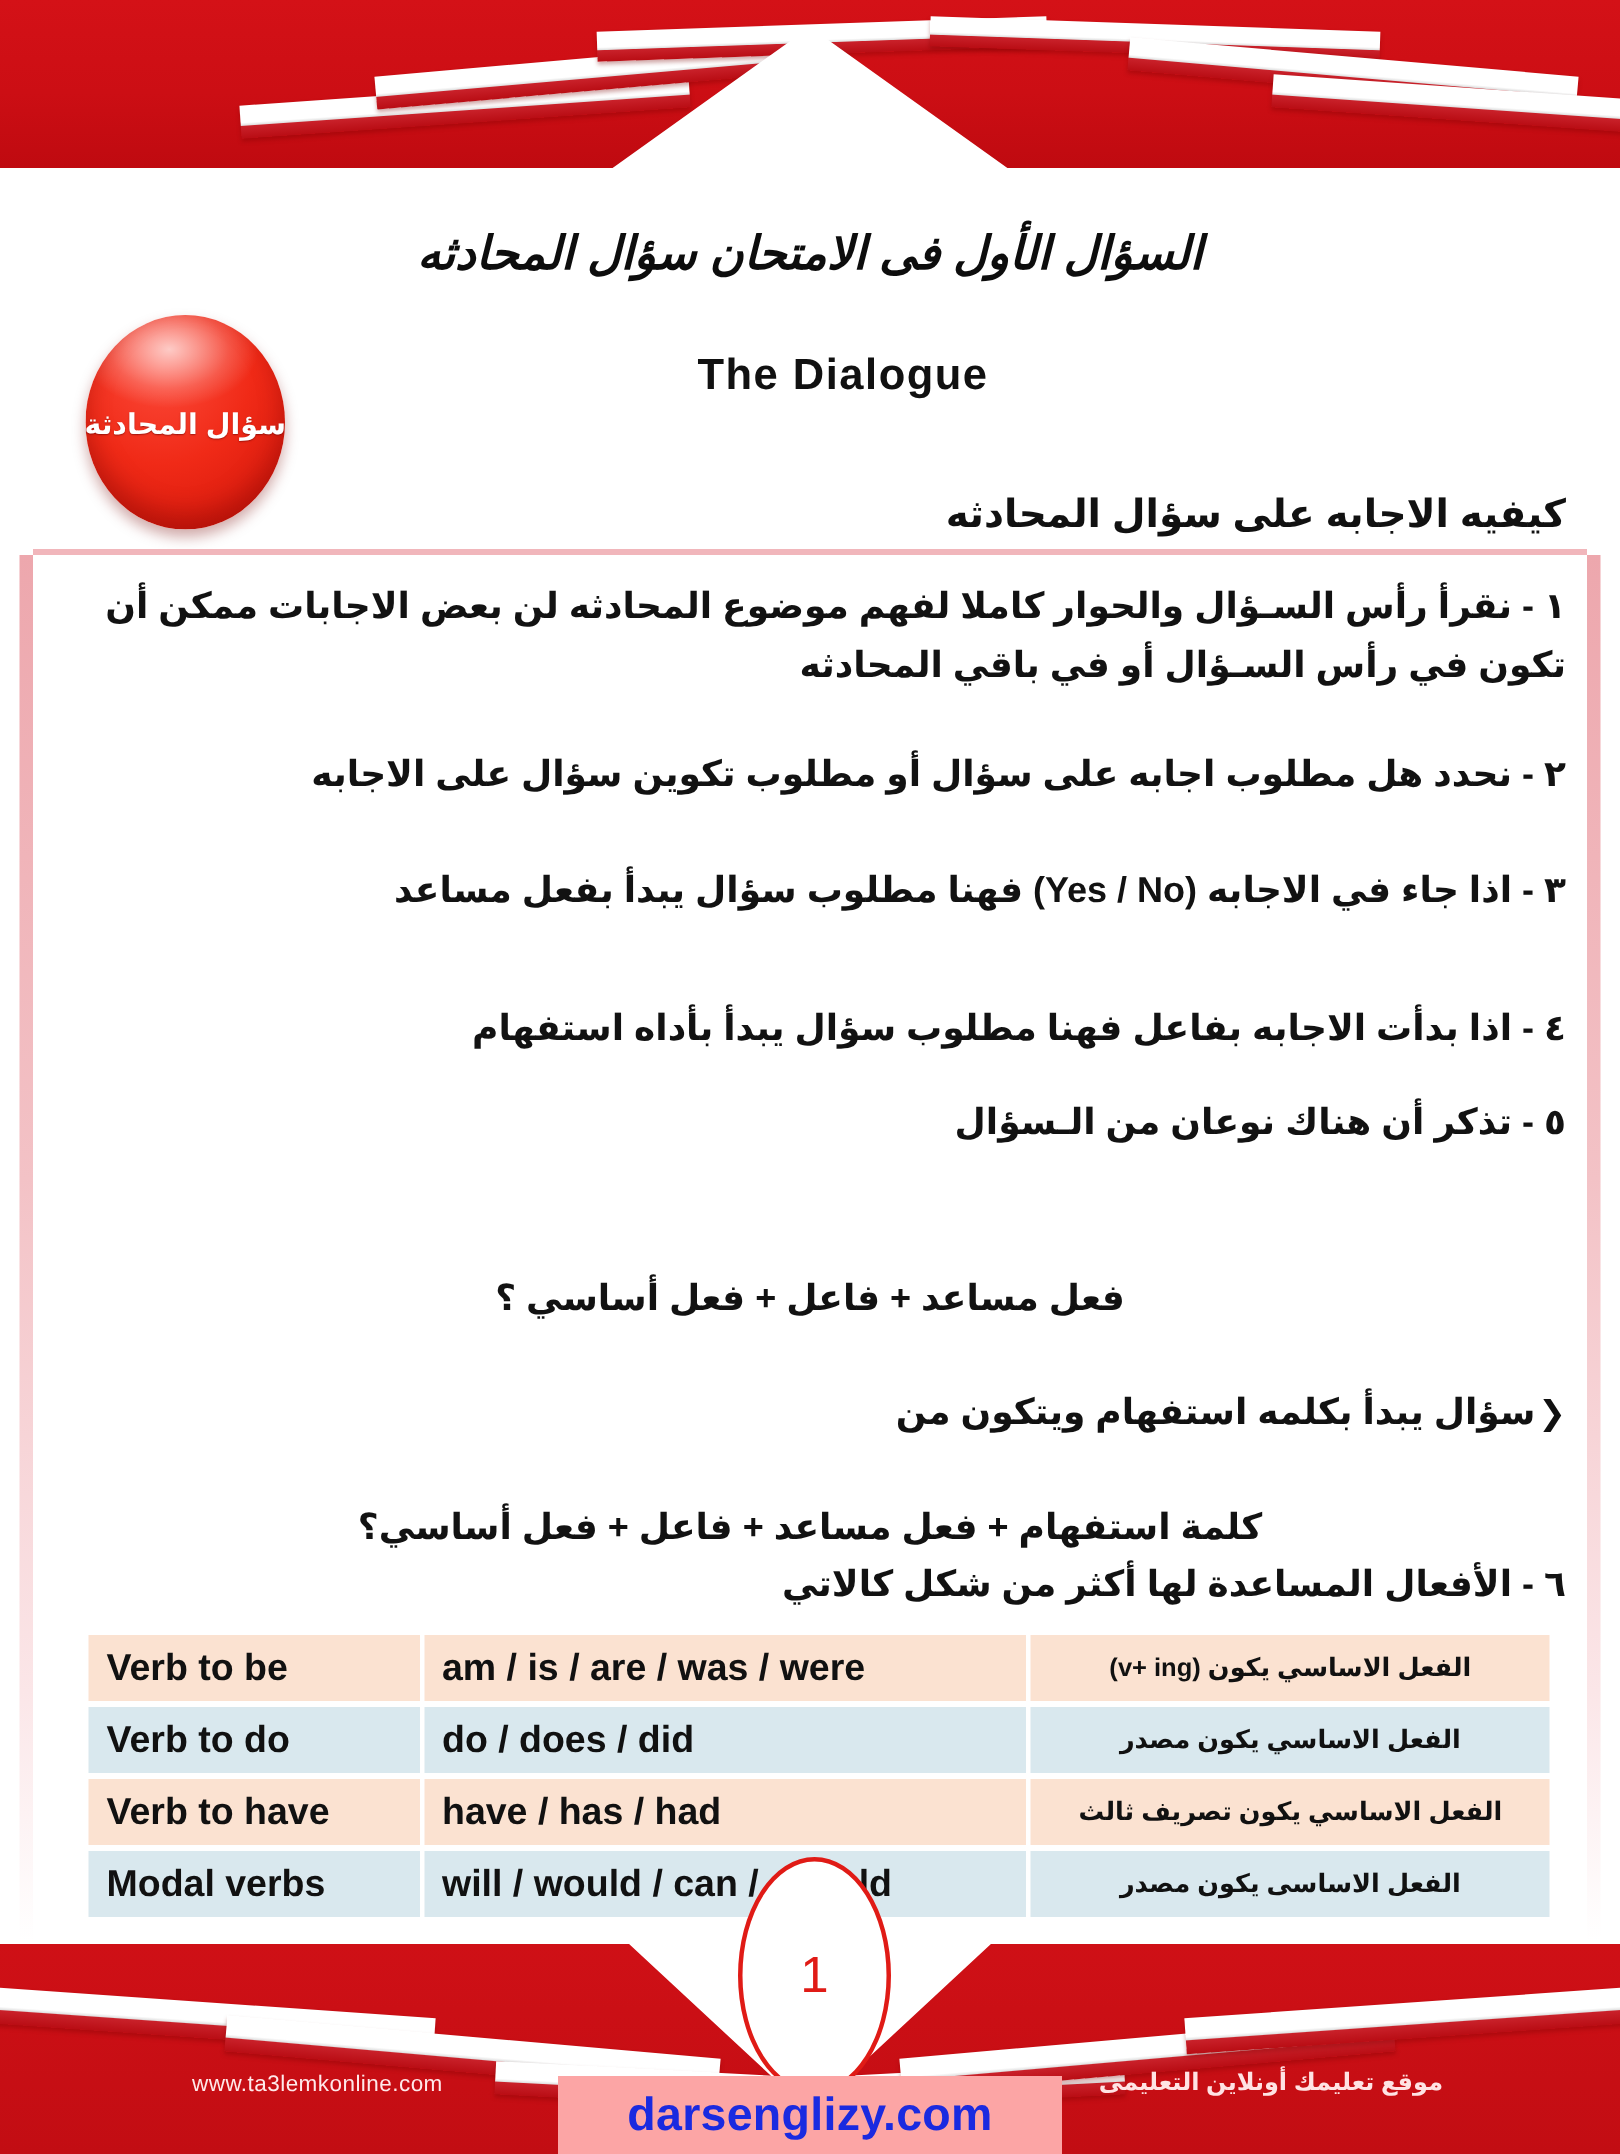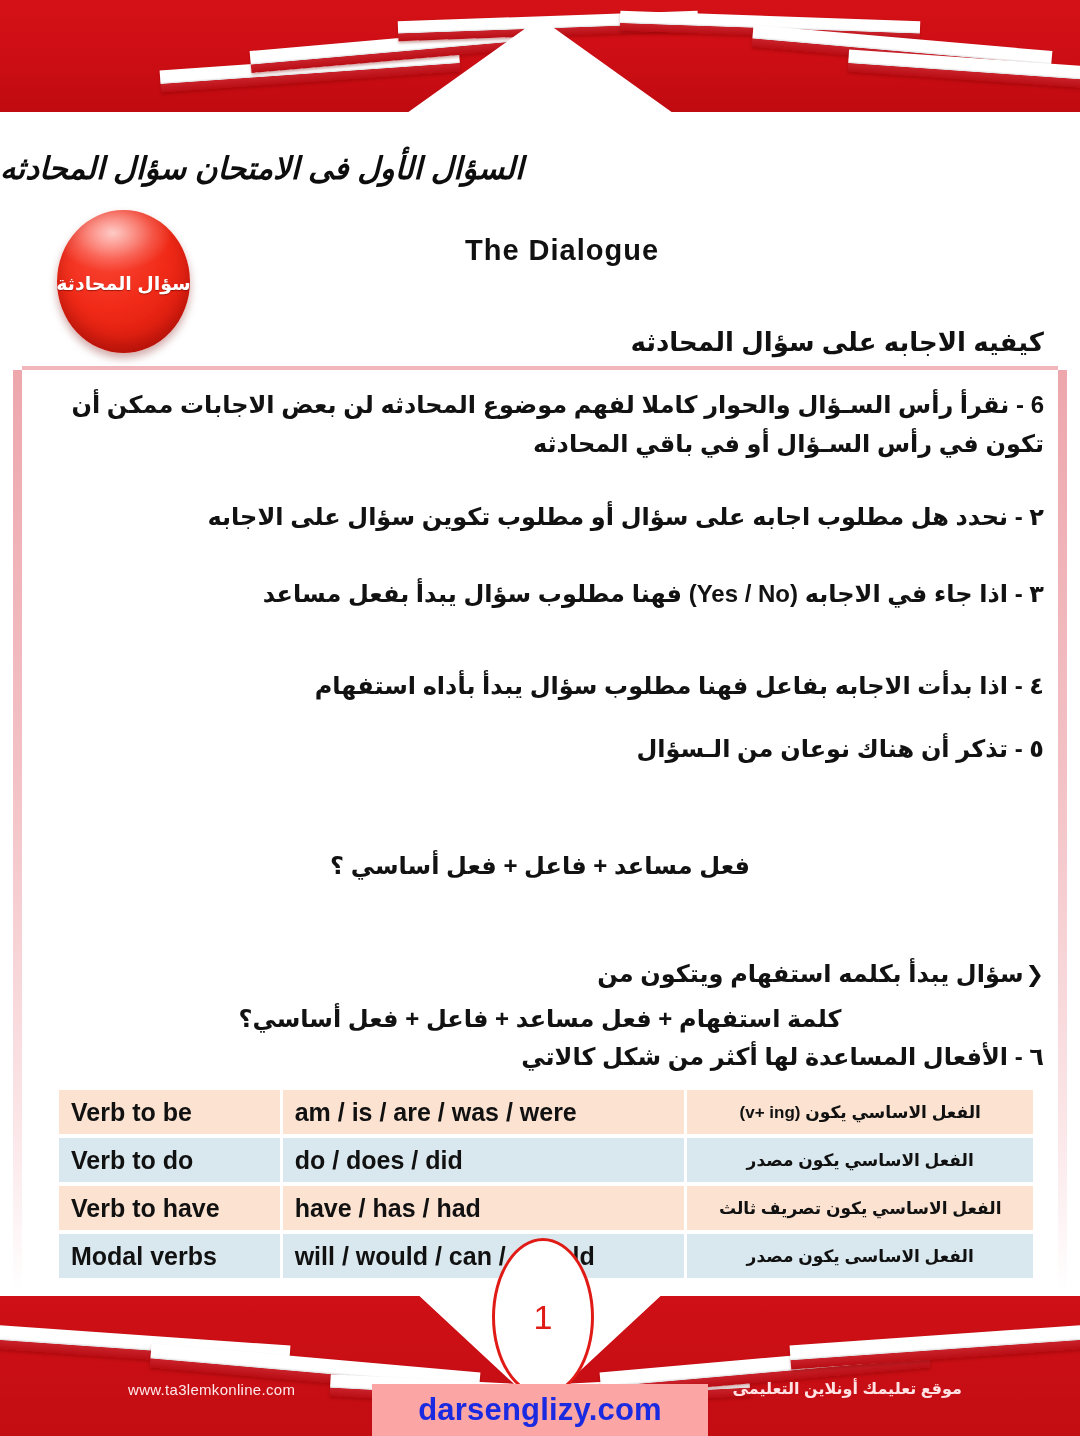--- a/index.html
+++ b/index.html
@@ -69,21 +69,21 @@
     width: 1400px; height: 260px;
     margin-left: -700px;
     background: #ffffff;
     clip-path: polygon(0% 0%, 30% 0%, 50% 100%, 70% 0%, 100% 0%, 100% -200%, 0% -200%);
   }
 
   
   .doc-title {
     position: absolute;
     top: 150px; left: 0; right: 0;
-    text-align: left;
+    text-align: center;
     font-size: 31px;
     font-weight: bold;
     font-style: italic;
     color: #0d0d0d;
     letter-spacing: .5px;
     white-space: nowrap;
   }
   .doc-subtitle-en {
     position: absolute;
     top: 234px; left: 0; right: 0;
@@ -168,21 +168,21 @@
   }
 
   .item-1 { position:absolute; top: 16px;  right: 14px; left: 20px; text-align: justify; text-align-last: right; }
   .item-1 .ln2 { display:block; text-align: right; }
   .item-2 { position:absolute; top: 128px; right: 14px; left: 20px; text-align: right; }
   .item-3 { position:absolute; top: 205px; right: 14px; left: 20px; text-align: right; }
   .item-4 { position:absolute; top: 285px; right: 14px; left: 20px; text-align: right; margin-top: 12px; }
   .item-5 { position:absolute; top: 360px; right: 14px; left: 20px; text-align: right; }
   .bullet-1 { position:absolute; top: 402px; right: 14px; left: 20px; text-align: right; }
   .formula-1 { position:absolute; top: 477px; right: 0;  left: 0;  text-align: center; }
-  .bullet-2 { position:absolute; top: 553px; right: 14px; left: 20px; text-align: right; margin-top: 32px; }
+  .bullet-2 { position:absolute; top: 553px; right: 14px; left: 20px; text-align: right; }
   .formula-2 { position:absolute; top: 630px; right: 0;  left: 0;  text-align: center; }
   .item-6 { position:absolute; top: 668px; right: 14px; left: 20px; text-align: right; }
 
   .arrow-bullet {
     font-size: 22px;
     font-weight: bold;
     color: #111111;
     margin-left: 2px;
   }
 
@@ -311,21 +311,21 @@
 
   <div class="section-head">كيفيه الاجابه على سؤال المحادثه</div>
 
   <div class="content-frame">
     <div class="frame-edge left"></div>
     <div class="frame-edge right"></div>
 
     <div class="body-inner">
 
       <div class="rule item-1">
-        <span>6 - نقرأ رأس السـؤال والحوار كاملا لفهم موضوع المحادثه لن بعض الاجابات ممكن أن</span>
+        <span>١ - نقرأ رأس السـؤال والحوار كاملا لفهم موضوع المحادثه لن بعض الاجابات ممكن أن</span>
         <span class="ln2">تكون في رأس السـؤال أو في باقي المحادثه</span>
       </div>
 
       <div class="rule item-2">٢ - نحدد هل مطلوب اجابه على سؤال أو مطلوب تكوين سؤال على الاجابه</div>
       <div class="rule item-3">٣ - اذا جاء في الاجابه  (Yes / No) فهنا مطلوب سؤال يبدأ بفعل مساعد</div>
       <div class="rule item-4">٤ - اذا بدأت الاجابه بفاعل فهنا مطلوب سؤال يبدأ بأداه استفهام</div>
       <div class="rule item-5">٥ - تذكر أن هناك نوعان من الـسؤال</div>
 
 
       <div class="rule formula-1">فعل مساعد + فاعل  + فعل أساسي ؟</div>

